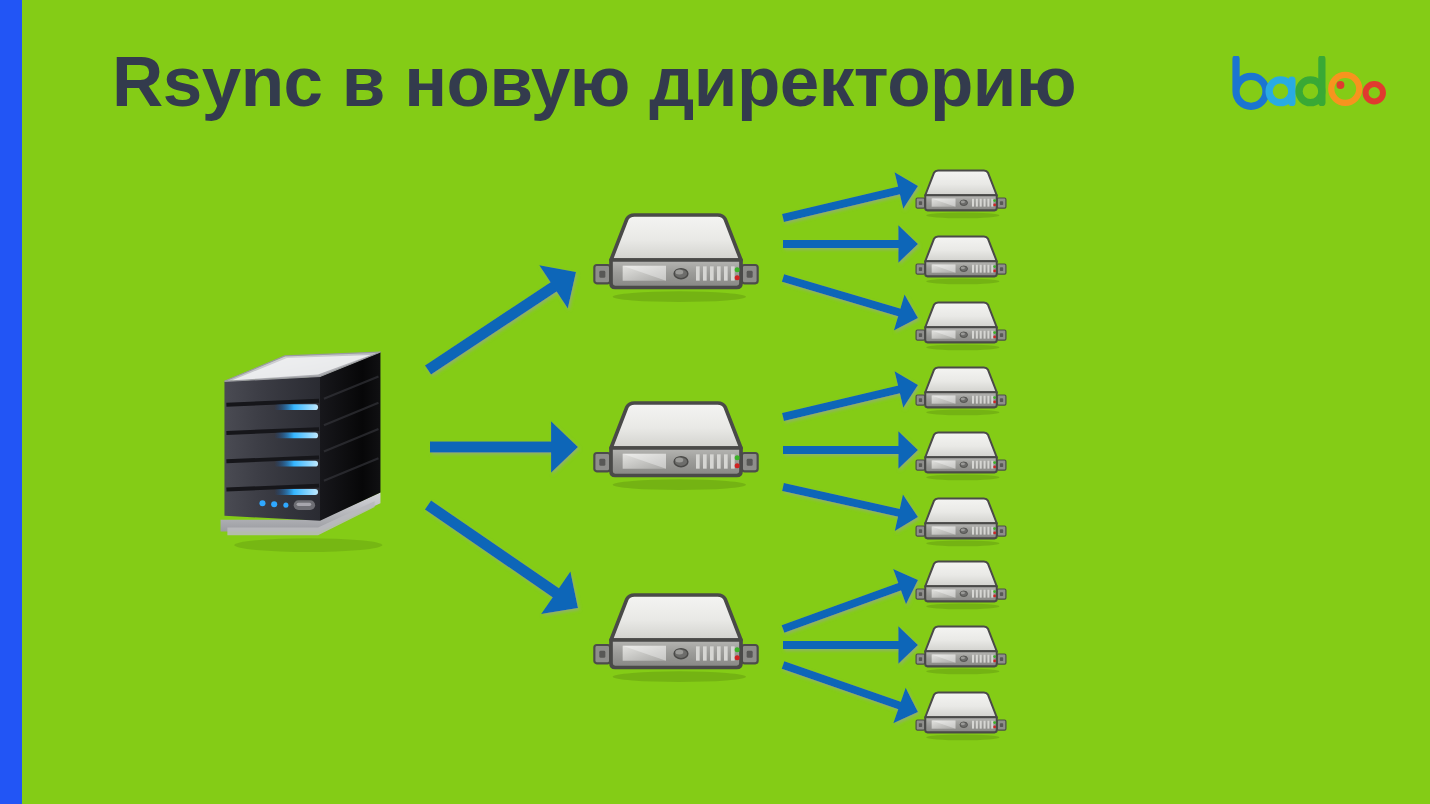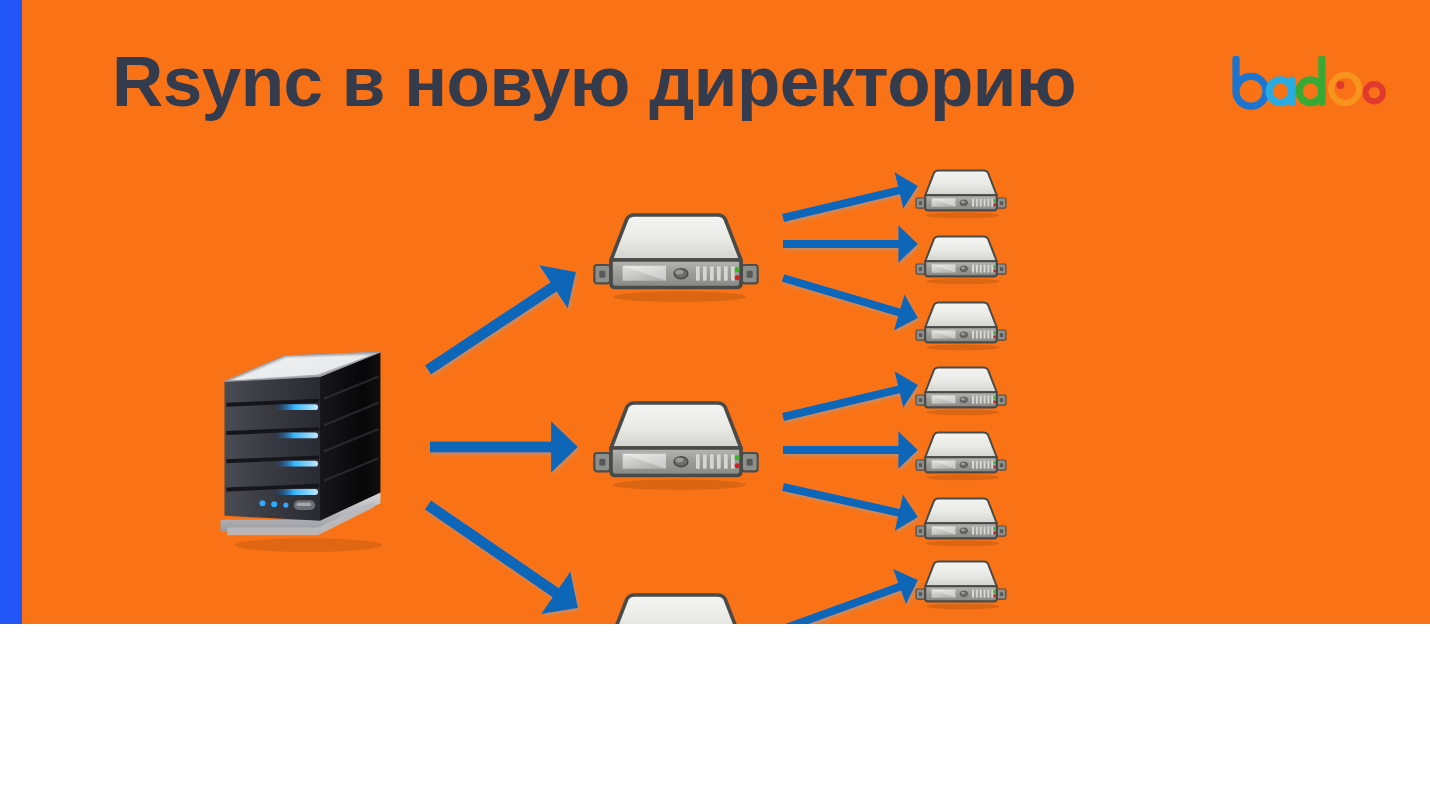--- a/index.html
+++ b/index.html
@@ -6,22 +6,22 @@
     margin: 0;
     padding: 0;
     background: #ffffff;
   }
   body {
     font-family: "Liberation Sans", sans-serif;
   }
   #slide {
     position: relative;
     width: 1430px;
-    height: 624px;
-    background: #f97316;
+    height: 804px;
+    background: #84cc16;
     overflow: hidden;
   }
   
   #accent-bar {
     position: absolute;
     left: 0;
     top: 0;
     width: 22px;
     height: 804px;
     background: #2255f5;

